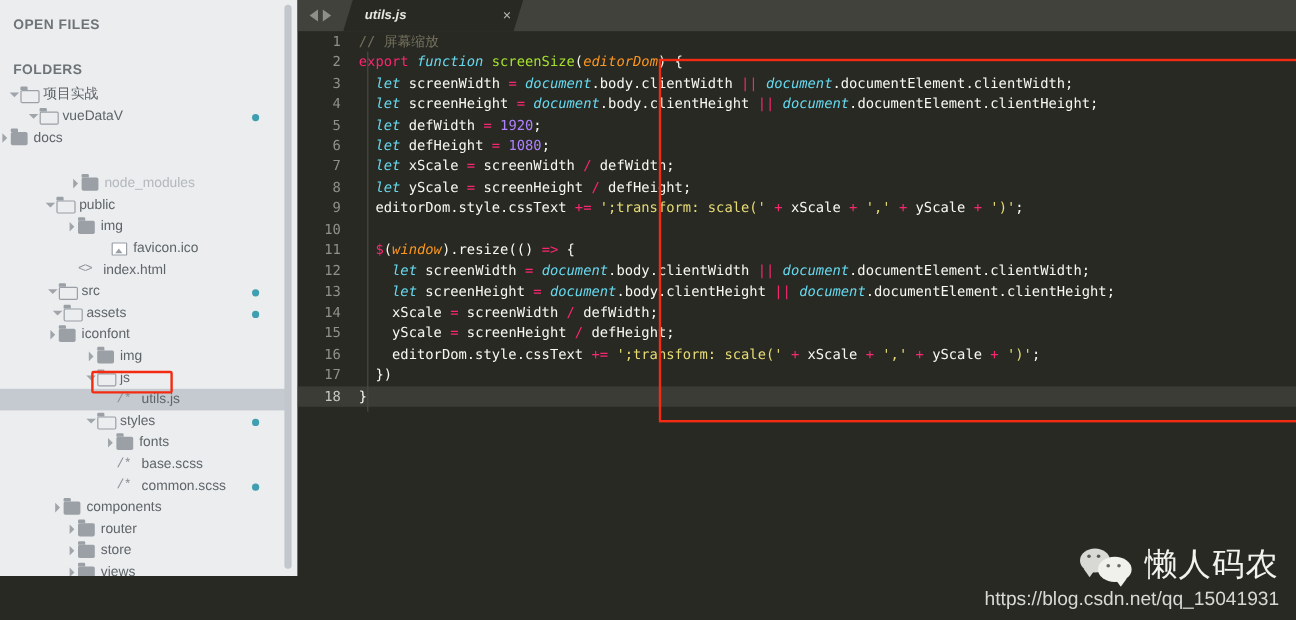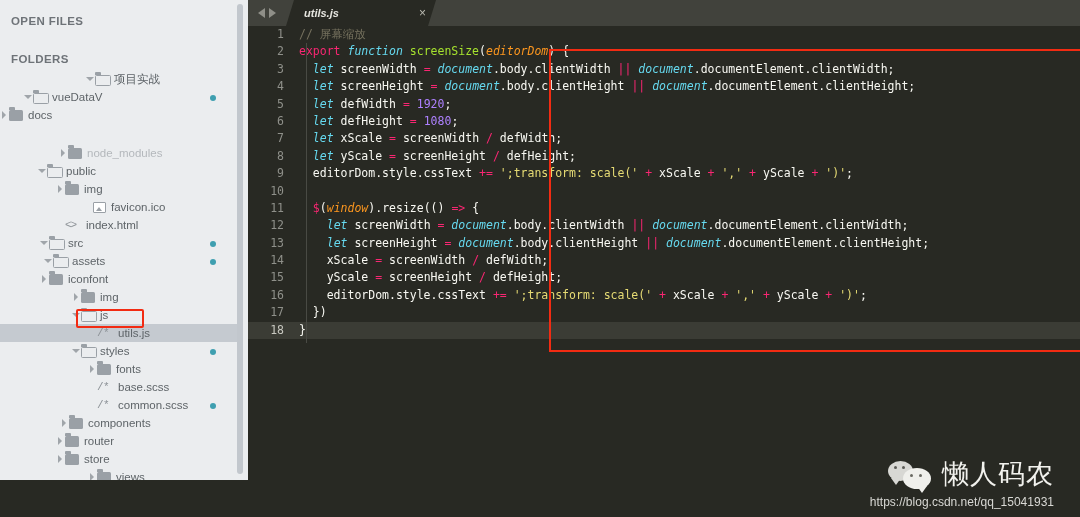--- a/index.html
+++ b/index.html
@@ -171,21 +171,21 @@
   }
   #annot-code {
     position: absolute; left: 301px; top: 49px;
     width: 764px; height: 303px;
     border: 2.6px solid #f22b12;
     pointer-events: none;
   }
 
   
   #watermark {
-    position: absolute; right: 26px; bottom: 8px;
+    position: absolute; right: 14px; bottom: 8px;
     text-align: center; pointer-events: none;
   }
   #wm-row { display: flex; align-items: center; justify-content: flex-end; gap: 8px; }
   #wechat-icon { position: relative; width: 46px; height: 30px; }
   #wechat-icon .b1 {
     position: absolute; left: 0; top: 2px; width: 25px; height: 20px;
     background: #d8d8d4; border-radius: 50%;
   }
   #wechat-icon .b1::after {
     content: ""; position: absolute; left: 3px; bottom: -4px;
@@ -204,34 +204,34 @@
   #wechat-icon .e { position: absolute; width: 3.4px; height: 3.4px; border-radius: 50%; background: #5a5a55; }
   #wechat-icon .e1 { left: 6px;  top: 7px; }
   #wechat-icon .e2 { left: 14px; top: 7px; }
   #wechat-icon .e3 { left: 22px; top: 15px; background: #6a6a63; }
   #wechat-icon .e4 { left: 31px; top: 15px; background: #6a6a63; }
   #wm-text {
     font-size: 27px; color: #f2f2ee; letter-spacing: 1px;
     font-family: "DejaVu Sans", sans-serif;
   }
   #wm-url {
-    font-size: 12px; color: #d8d8d4; margin-top: 3px; text-align: right;
+    font-size: 16px; color: #d8d8d4; margin-top: 3px; text-align: right;
     font-family: "Liberation Sans", sans-serif;
   }
 </style>
 </head>
 <body>
 
 <div id="app">
 
   <div id="sidebar">
     <div id="open-files-head" class="side-head">OPEN FILES</div>
     <div id="folders-head" class="side-head">FOLDERS</div>
     <div id="tree">
-        <div class="row" style="padding-left: 8px; justify-content: center;">
+        <div class="row" style="padding-left: 8px;">
           <span class="arrow down"></span>
           <span class="ic folder-open"></span>
           <span class="lbl">项目实战</span>
         </div>
         <div class="row" style="padding-left: 24px;">
           <span class="arrow down"></span>
           <span class="ic folder-open"></span>
           <span class="lbl">vueDataV</span>
           <span class="dot"></span>
         </div>
@@ -312,36 +312,36 @@
           <span class="arrow none"></span>
           <span class="ic ic-js">/*</span>
           <span class="lbl">base.scss</span>
         </div>
         <div class="row" style="padding-left: 88px;">
           <span class="arrow none"></span>
           <span class="ic ic-js">/*</span>
           <span class="lbl">common.scss</span>
           <span class="dot"></span>
         </div>
-        <div class="row" style="padding-left: 60px;">
+        <div class="row" style="padding-left: 44px;">
           <span class="arrow right"></span>
           <span class="ic folder-closed"></span>
           <span class="lbl">components</span>
         </div>
         <div class="row" style="padding-left: 56px;">
           <span class="arrow right"></span>
           <span class="ic folder-closed"></span>
           <span class="lbl">router</span>
         </div>
         <div class="row" style="padding-left: 56px;">
           <span class="arrow right"></span>
           <span class="ic folder-closed"></span>
           <span class="lbl">store</span>
         </div>
-        <div class="row" style="padding-left: 88px;">
+        <div class="row" style="padding-left: 56px;">
           <span class="arrow right"></span>
           <span class="ic folder-closed"></span>
           <span class="lbl">views</span>
         </div>
         <div class="row" style="padding-left: 56px;">
           <span class="arrow none"></span>
           <span class="ic ic-html">&lt;&gt;</span>
           <span class="lbl">App.vue</span>
         </div>
         <div class="row" style="padding-left: 56px;">

